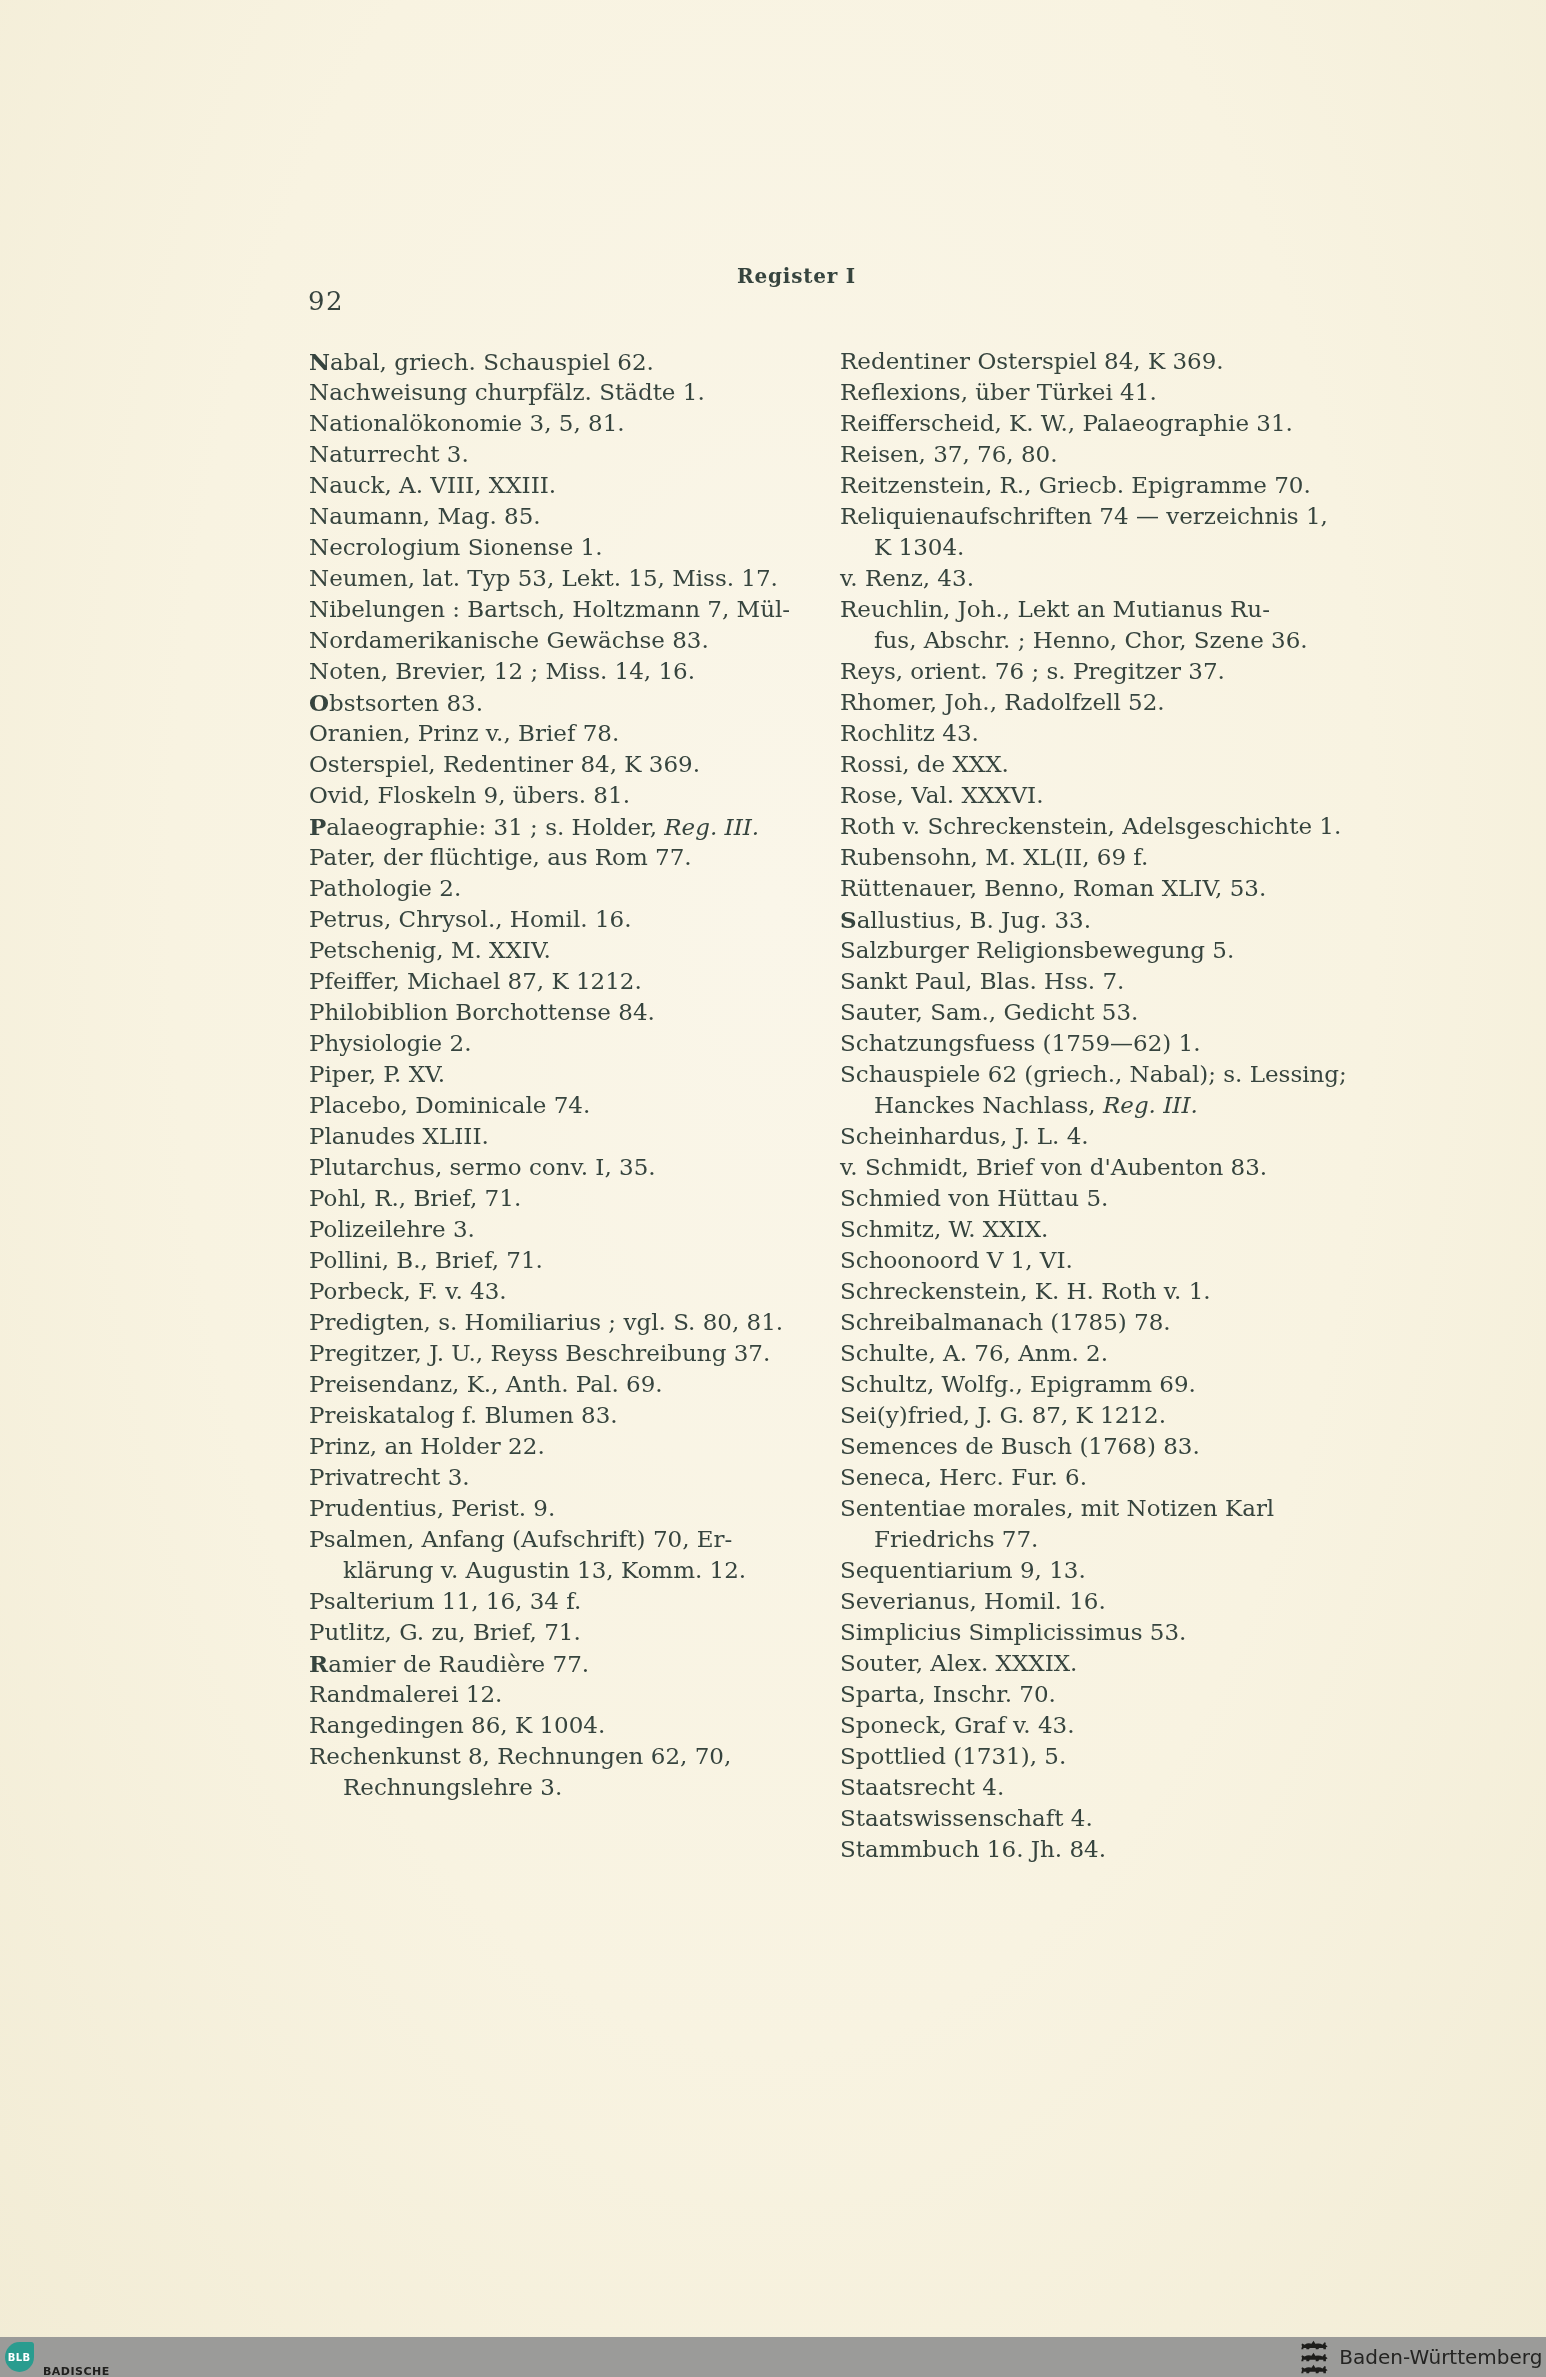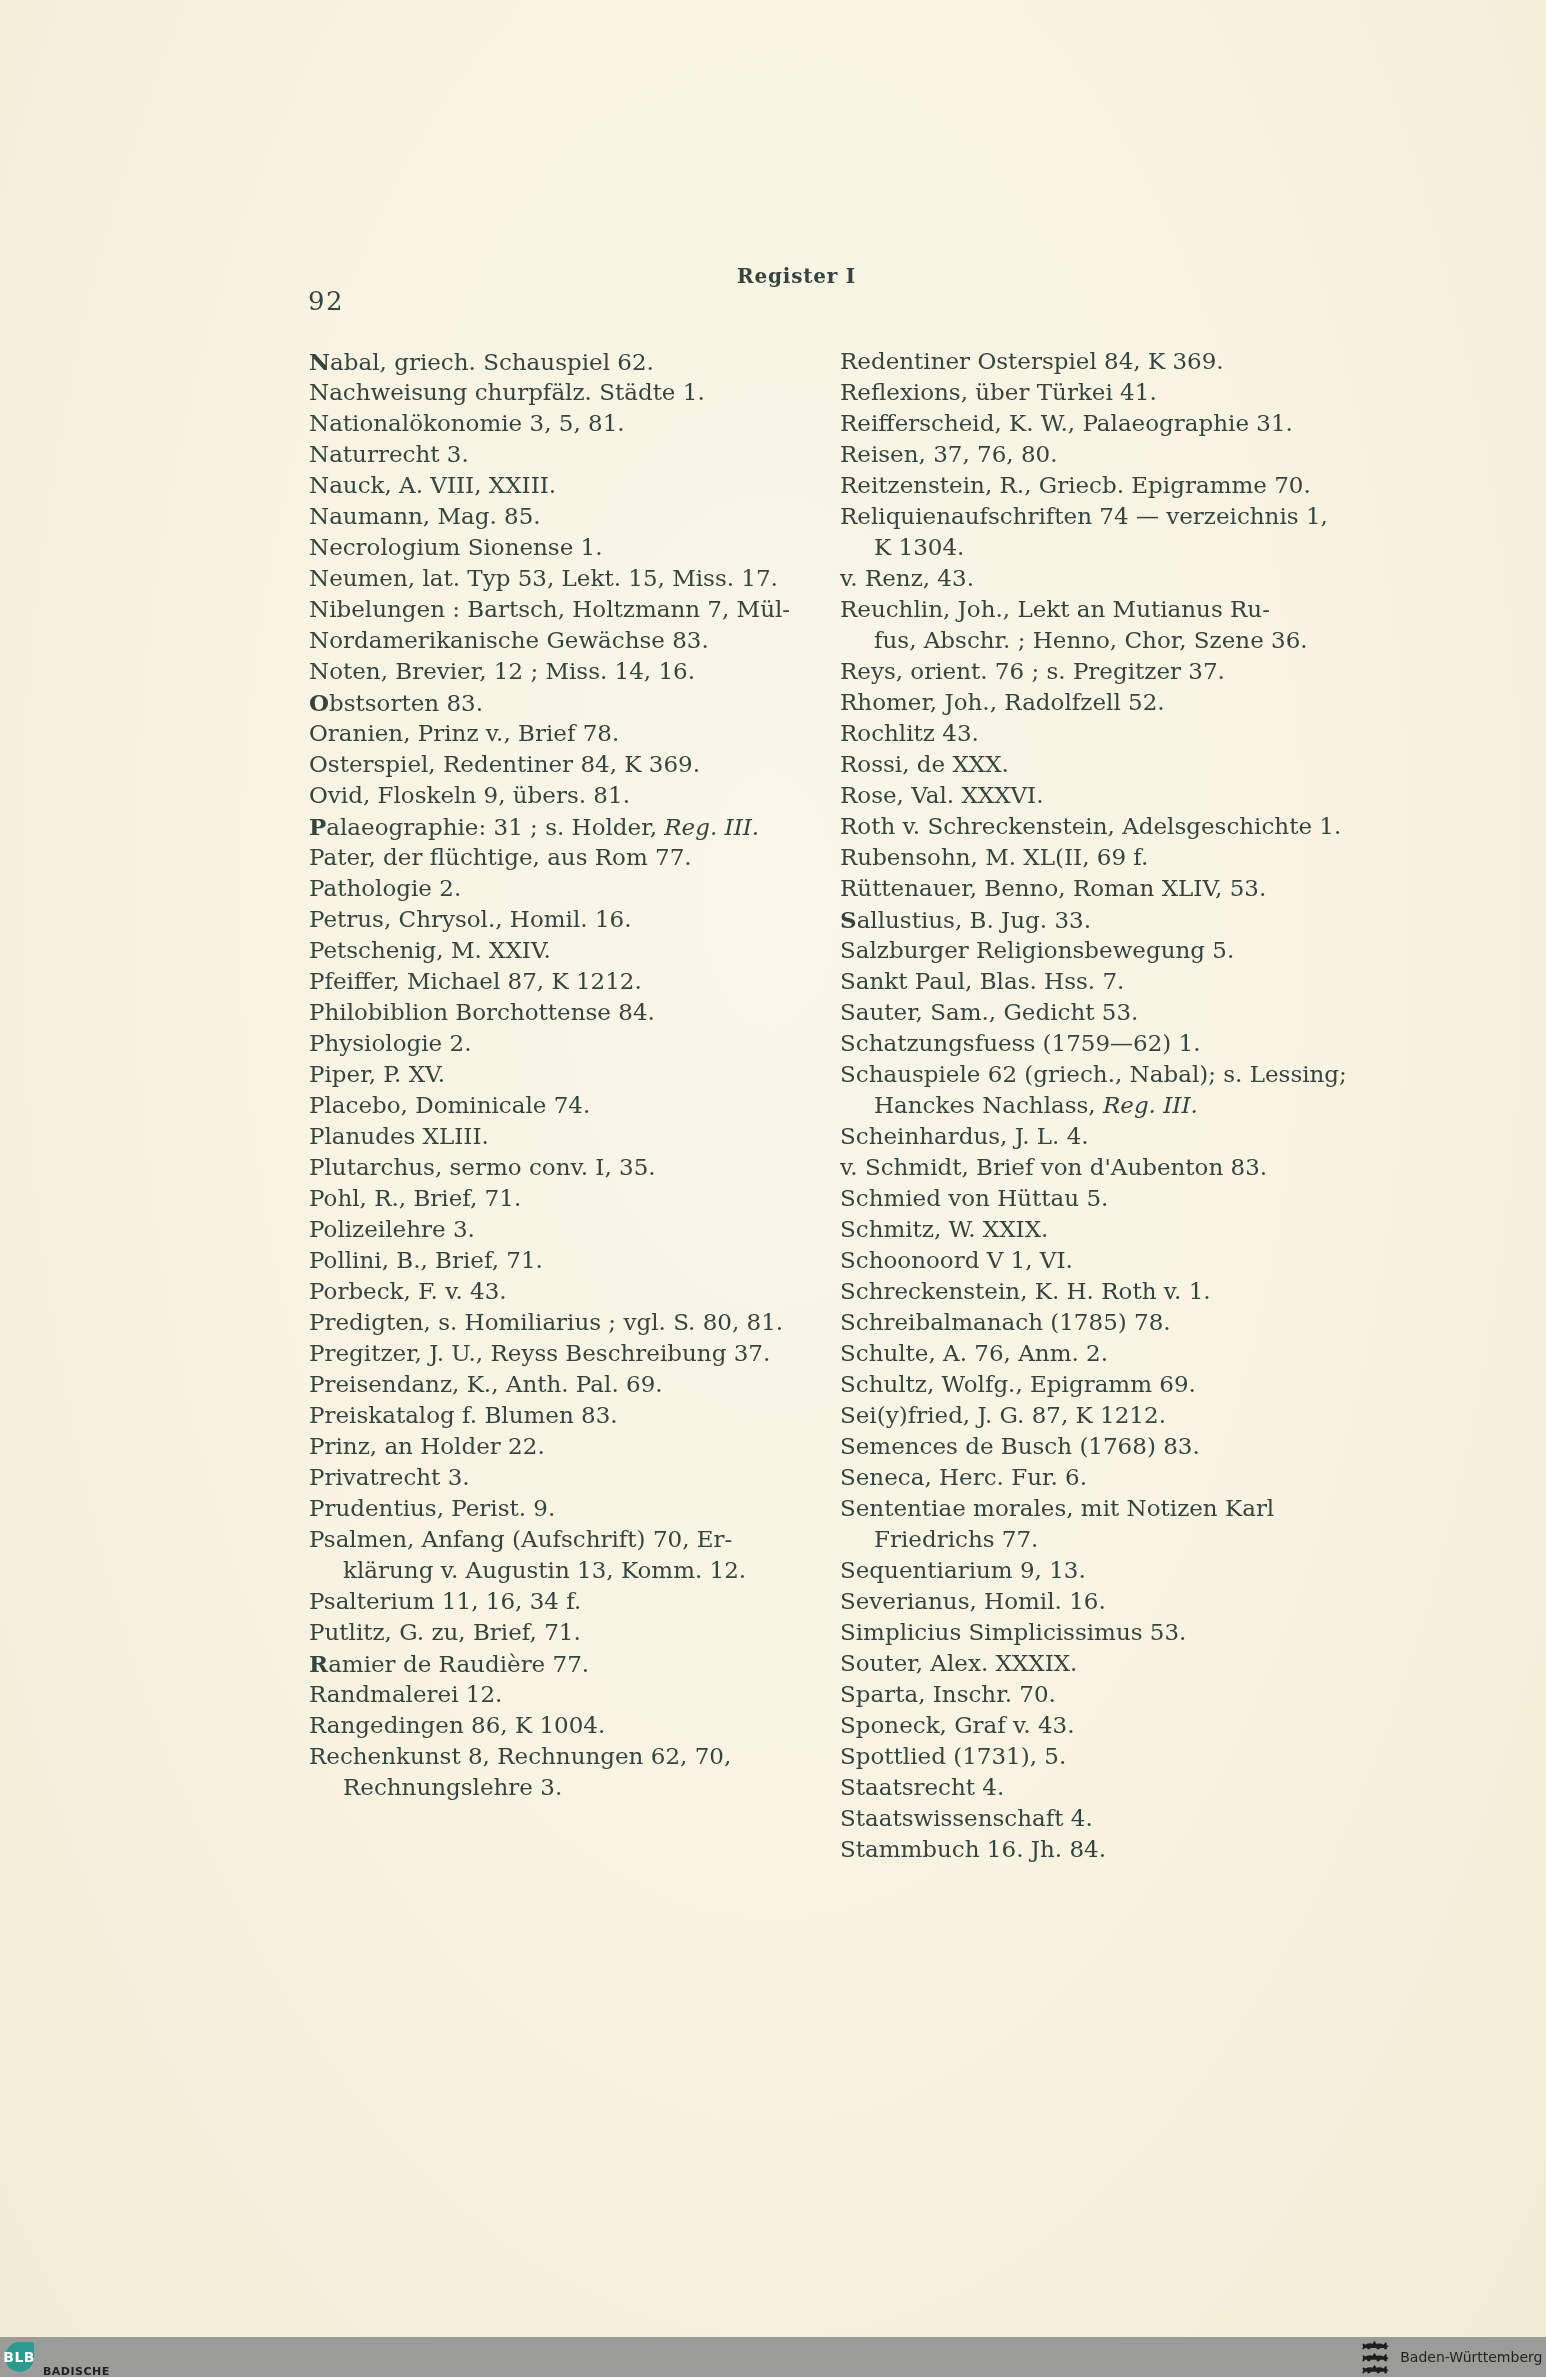--- a/index.html
+++ b/index.html
@@ -32,30 +32,30 @@
     position:absolute;left:0;bottom:0;width:1547px;height:40px;
     background:#9b9b99;
     display:flex;align-items:center;justify-content:space-between;
     font-family:"DejaVu Sans", sans-serif;
   }
   .blb-group{display:flex;align-items:center;gap:9.3px;margin-left:4.6px;}
   .blb-logo{
     width:29px;height:30px;background:#2a9c8f;
     border-radius:50% 10% 50% 50%;
     color:#ffffff;display:flex;align-items:center;justify-content:center;
-    font-size:14px;font-weight:bold;letter-spacing:0.4px;
+    font-size:10px;font-weight:bold;letter-spacing:0.4px;
   }
   .blb-text{
     font-size:11px;font-weight:bold;color:#21211f;
     line-height:14px;letter-spacing:0.5px;margin-top:44px;
   }
   .bw-group{display:flex;align-items:center;gap:9.3px;margin-right:4.6px;}
   .bw-arms{width:32px;height:34px;}
   .bw-arms path{fill:#1d1d1b;}
-  .bw-label{font-size:14px;color:#242422;}
+  .bw-label{font-size:20px;color:#242422;}
 </style>
 </head>
 <body>
 
 <div>
 
   <div class="pagenum">92</div>
   <div class="header-title">Register I</div>
 
   <div class="col col-left">

